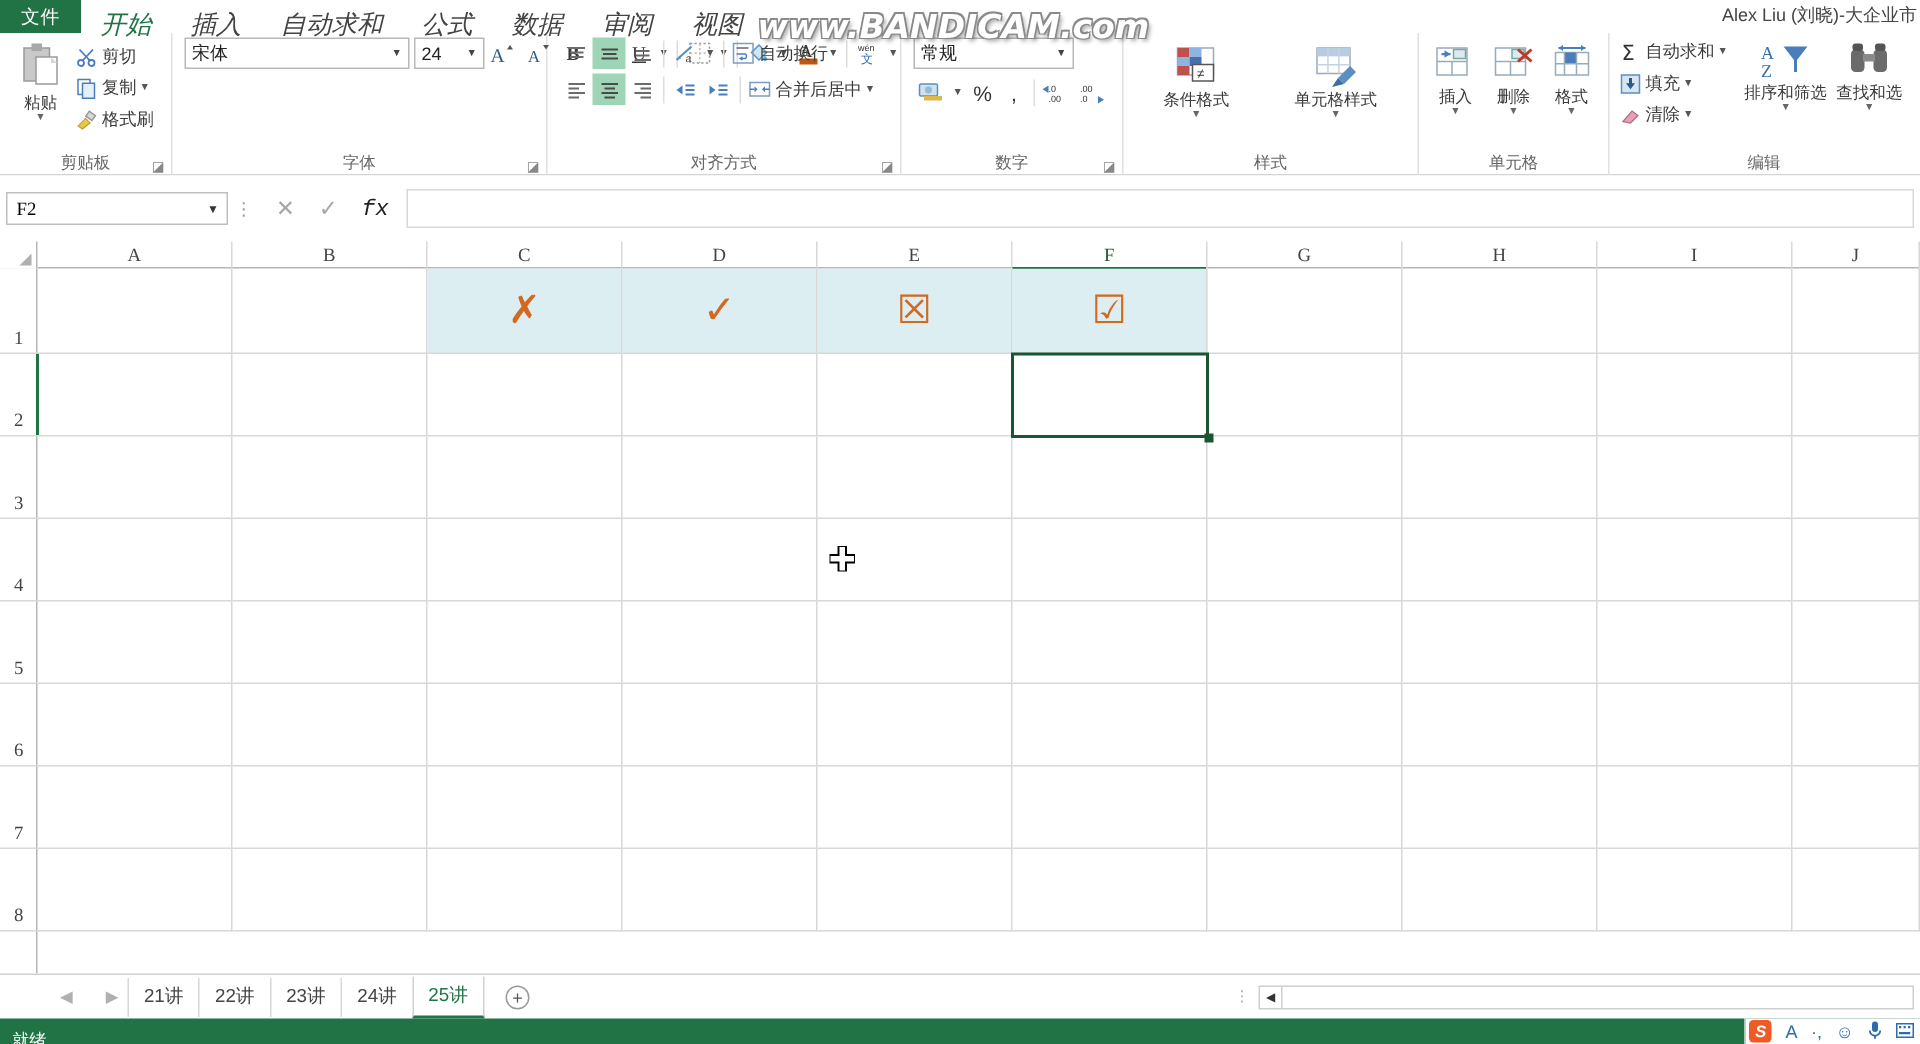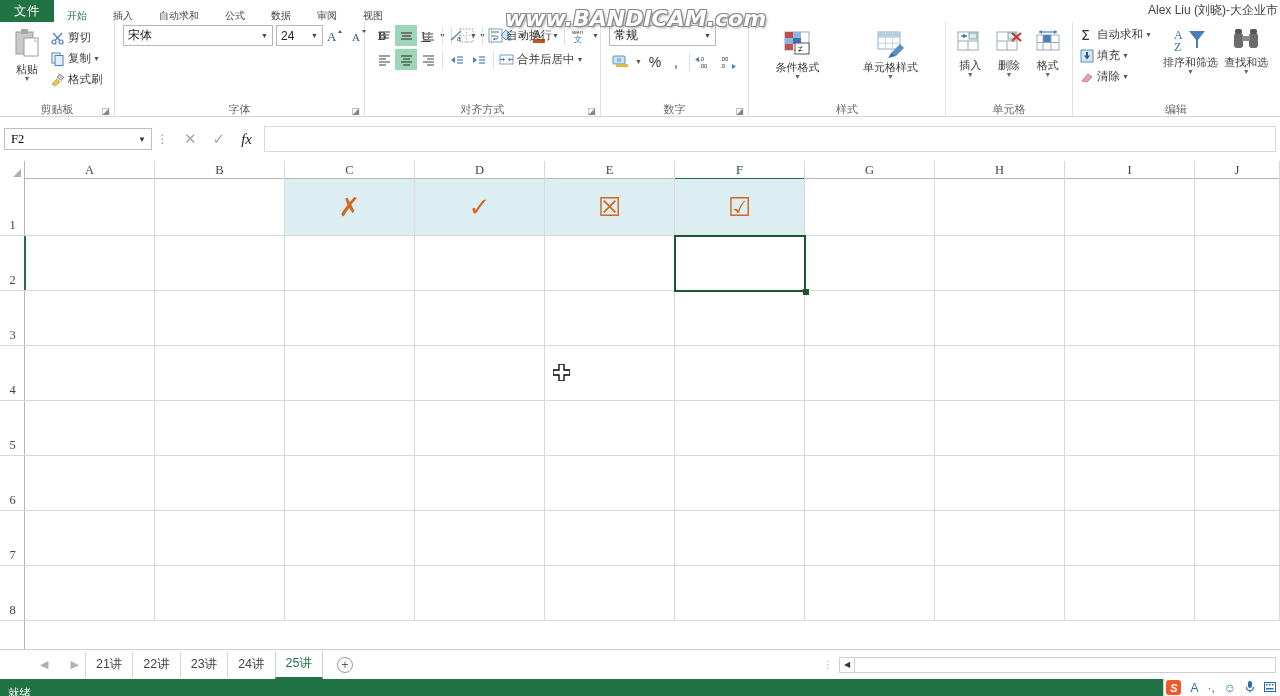--- a/index.html
+++ b/index.html
@@ -22,23 +22,24 @@
   .tabs-row {
     position: absolute; top: 0; left: 0; height: 22px;
     display: flex; align-items: stretch; z-index: 5;
   }
   .tab-file {
     background: #217346; color: #fff; font-size: 12.5px;
     padding: 0 14px; display: flex; align-items: center;
     letter-spacing: .5px;
   }
   .tab {
-    font-size: 10px; color: #444; padding: 16px 13px;
+    font-size: 17px; color: #444; padding: 16px 13px;
     display: flex; align-items: center; cursor: default;
     white-space: nowrap;
+    font-style: italic;
   }
   .tab.active { color: #217346; background: #fff; }
 
   
   .ribbon {
     position: absolute; top: 22px; left: 0; width: 1280px; height: 95px;
     background: #fff; border-bottom: 1px solid #d4d4d4;
     display: flex; align-items: stretch;
   }
   .rgroup {
@@ -101,21 +102,21 @@
   }
   .namebox {
     width: 148px; height: 22px; border: 1px solid #bfbfbf; background:#fff;
     display: flex; align-items: center; font-size: 12.5px; color: #000;
     padding-left: 6px; font-family: "Liberation Serif", serif;
   }
   .namebox .carr { margin-left:auto; width:18px; text-align:center; font-size:8px; color:#333;}
   .fb-dots { width: 22px; text-align: center; color:#999; font-size: 12px; letter-spacing:1px;}
   .fb-icons { display:flex; align-items:center; gap: 16px; padding: 0 10px; }
   .fb-ic { font-size: 15px; color: #a6a6a6; cursor: default; }
-  .fb-fx { font-style: italic; font-family: Liberation Serif, serif; color:#222; font-size:15px;}
+  .fb-fx { font-style: italic; font-family: Liberation Mono, monospace; color:#222; font-size:15px;}
   .fb-input {
     flex: 1; height: 26px; border: 1px solid #d8d8d8; border-left:1px solid #d8d8d8;
     background: #fff; margin-left: 2px;
   }
 
   
   .gridwrap { position: absolute; top: 161px; left: 0; width: 1280px; height: 488px; background:#fff; }
   .colhead {
     position: absolute; top: 0; left: 0; height: 18px; width: 1280px;
     background: #fff; border-bottom: 1px solid #b6b6b6;

